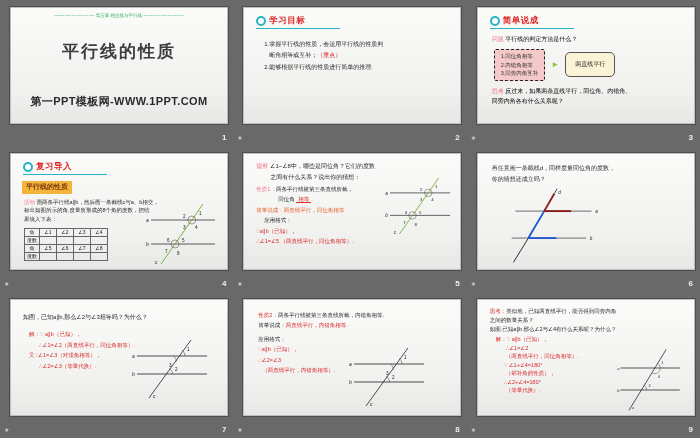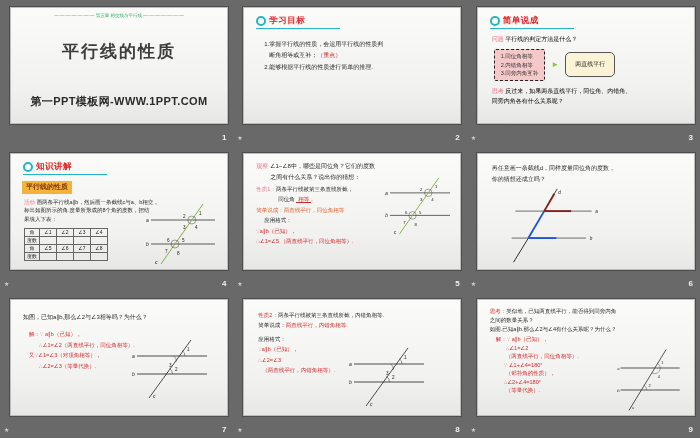--- a/index.html
+++ b/index.html
@@ -102,21 +102,21 @@
       <div class="s3-think2">同旁内角各有什么关系呢？</div>
     </div>
     <div class="star">★</div>
     <div class="num">3</div>
   </div>
 
   <div class="cell">
     <div class="slide">
       <div class="hdr">
         <span class="ring"></span>
-        <span class="hdr-t">知识讲解</span>
+        <span class="hdr-t">复习导入</span>
       </div>
       <div class="tag">平行线的性质</div>
       <div class="s4-p">
         <div><span class="pink">活动</span> <span>画两条平行线a∥b，然后画一条截线c与a、b相交，</span></div>
         <div>标出如图所示的角.度量所形成的8个角的度数，把结</div>
         <div>果填入下表：</div>
       </div>
       <table class="s4-tbl">
         <tbody>
             <tr>

